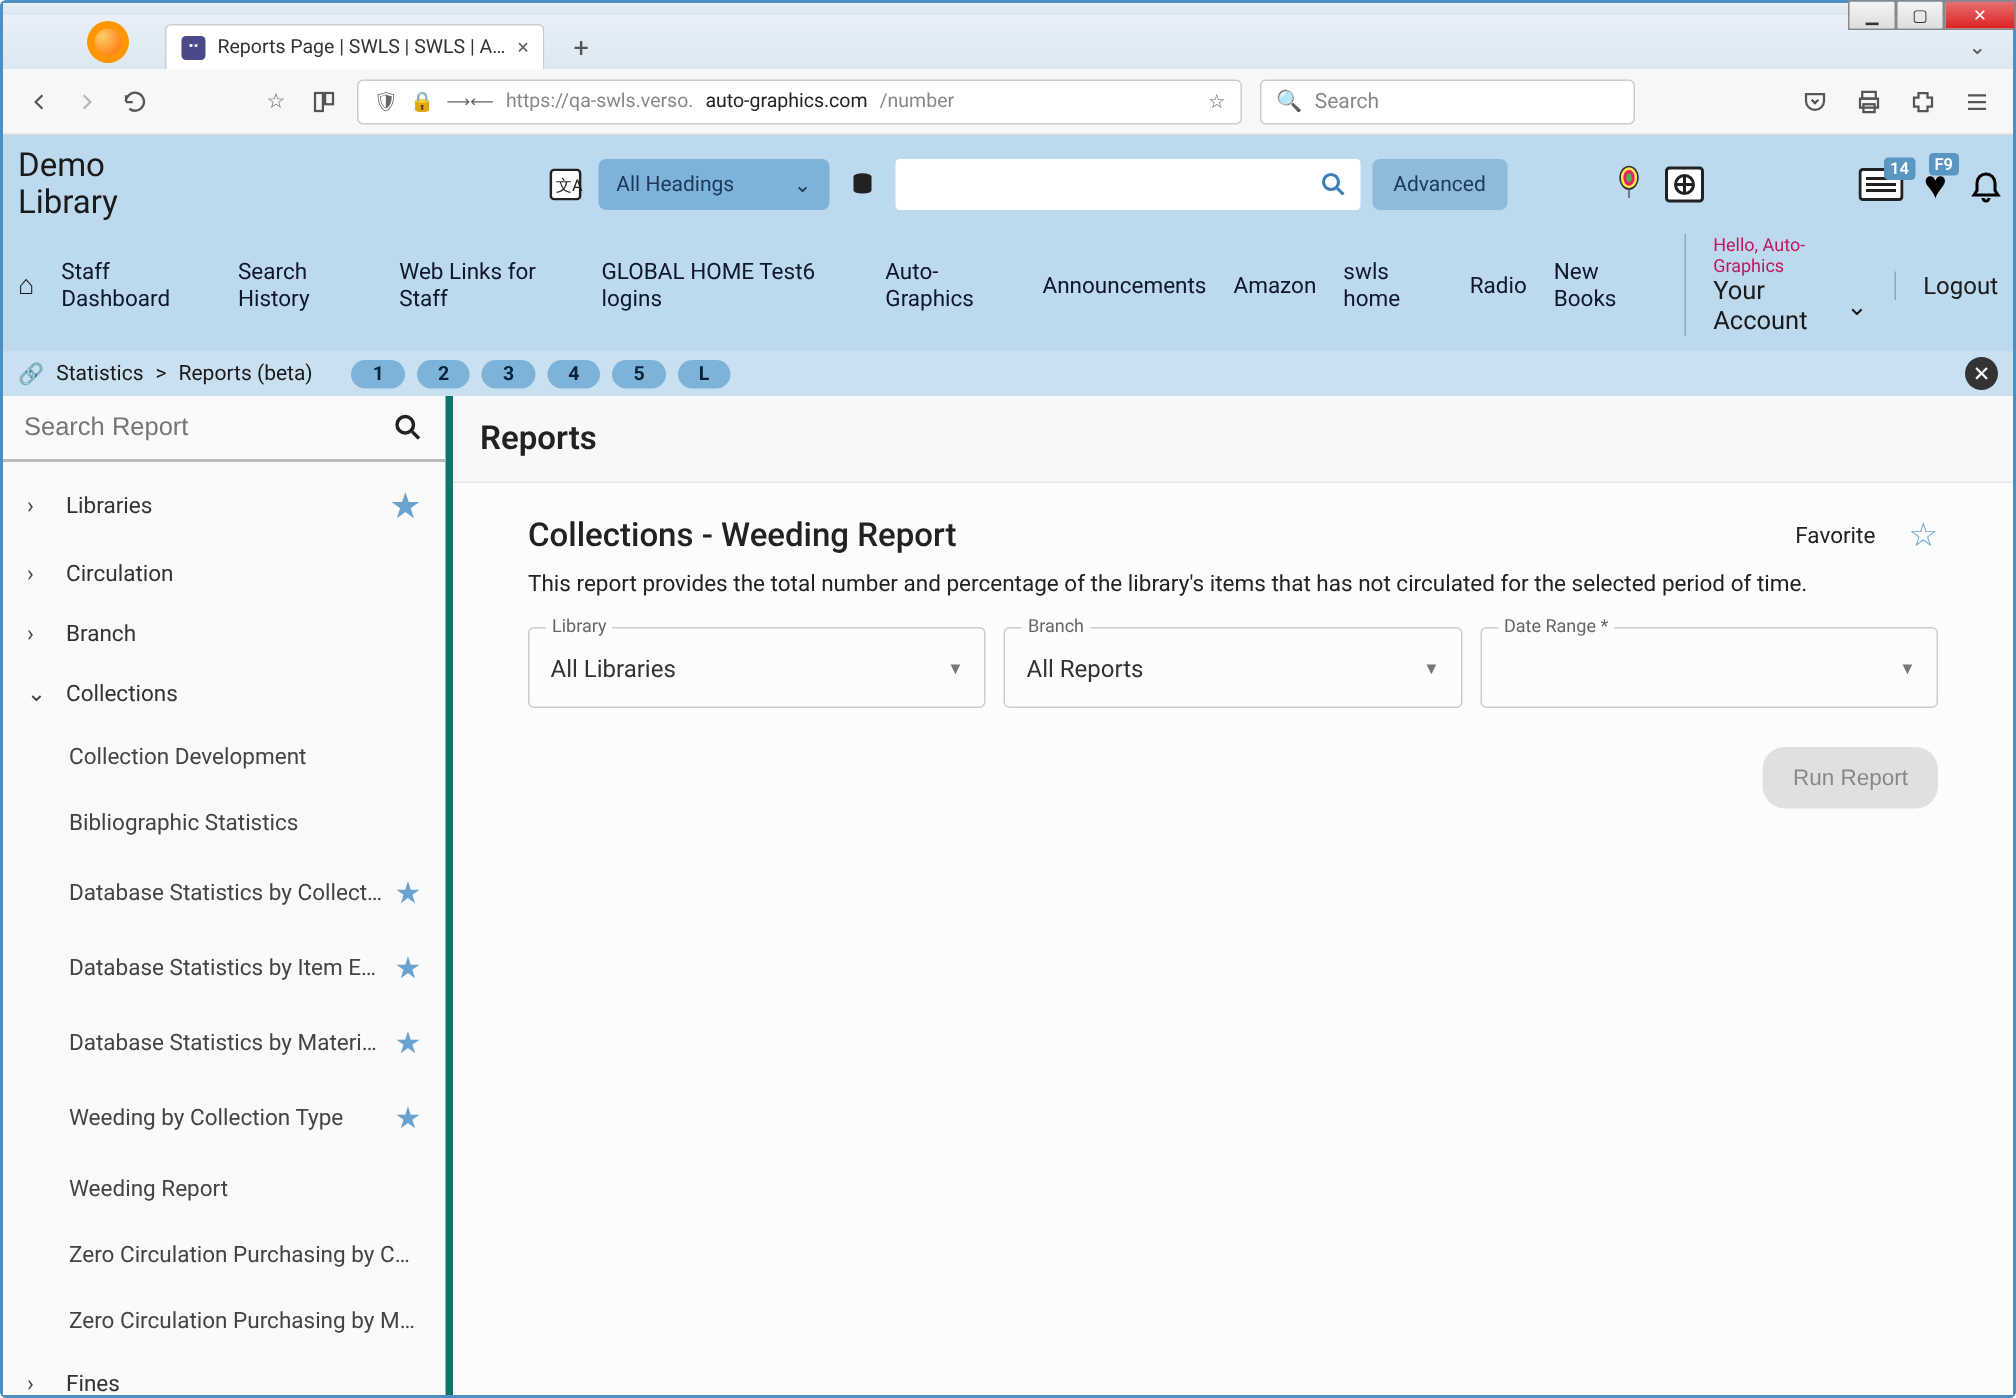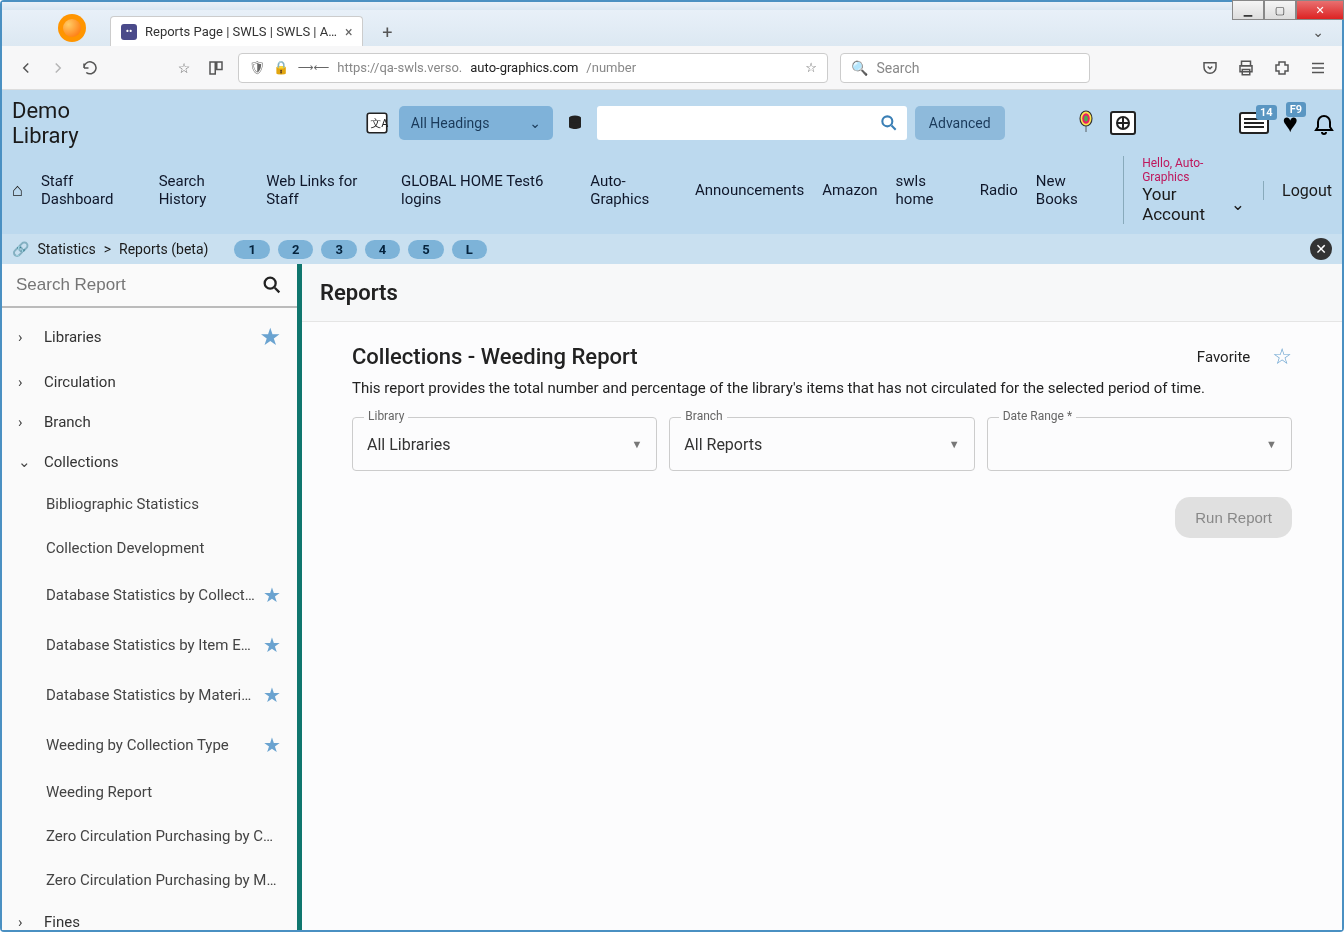--- a/index.html
+++ b/index.html
@@ -323,24 +323,24 @@
           <div class="tree-item">
             <span class="chev">›</span>
             <span>Branch</span>
           </div>
           <div class="tree-item">
             <span class="chev">⌄</span>
             <span>Collections</span>
           </div>
           <div id="collections-children">
               <div class="tree-sub">
+                <span class="txt">Collection Development</span>
+              </div>
+              <div class="tree-sub">
                 <span class="txt">Bibliographic Statistics</span>
-              </div>
-              <div class="tree-sub">
-                <span class="txt">Collection Development</span>
               </div>
               <div class="tree-sub">
                 <span class="txt">Database Statistics by Collection …</span>
                 <span class="star filled">★</span>
               </div>
               <div class="tree-sub">
                 <span class="txt">Database Statistics by Item Except…</span>
                 <span class="star filled">★</span>
               </div>
               <div class="tree-sub">

